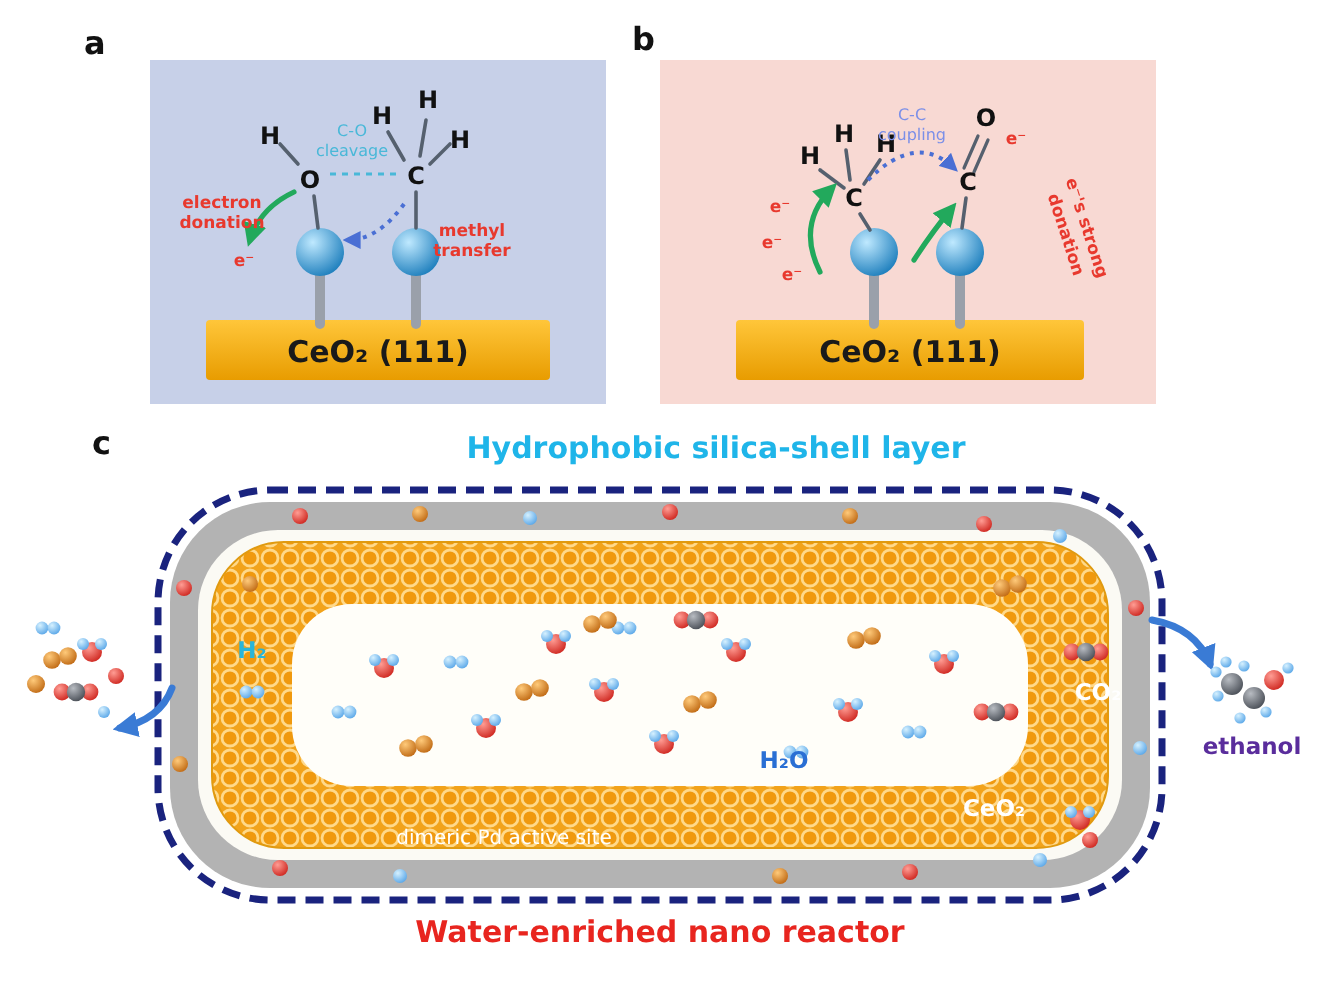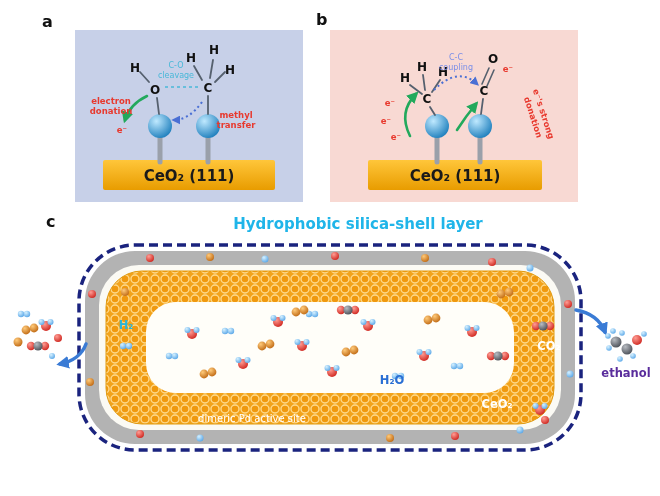--- a/index.html
+++ b/index.html
@@ -266,13 +266,14 @@
     </g>
 
     <text x="126" y="95" class="cLabel cyanT">H₂</text>
     <text x="392" y="150" class="cLabel blueT">H₂O</text>
     <text x="549" y="116" class="cLabel whiteT">CO₂</text>
     <text x="497" y="174" class="cLabel whiteT">CeO₂</text>
     <text x="252" y="188" class="pdSiteT">dimeric Pd active site</text>
     <text x="626" y="143" class="cLabel purpleT">ethanol</text>
   </svg>
 
+  <div class="cBottom">Water-enriched nano reactor</div>
 </div>
 
 </body></html>

